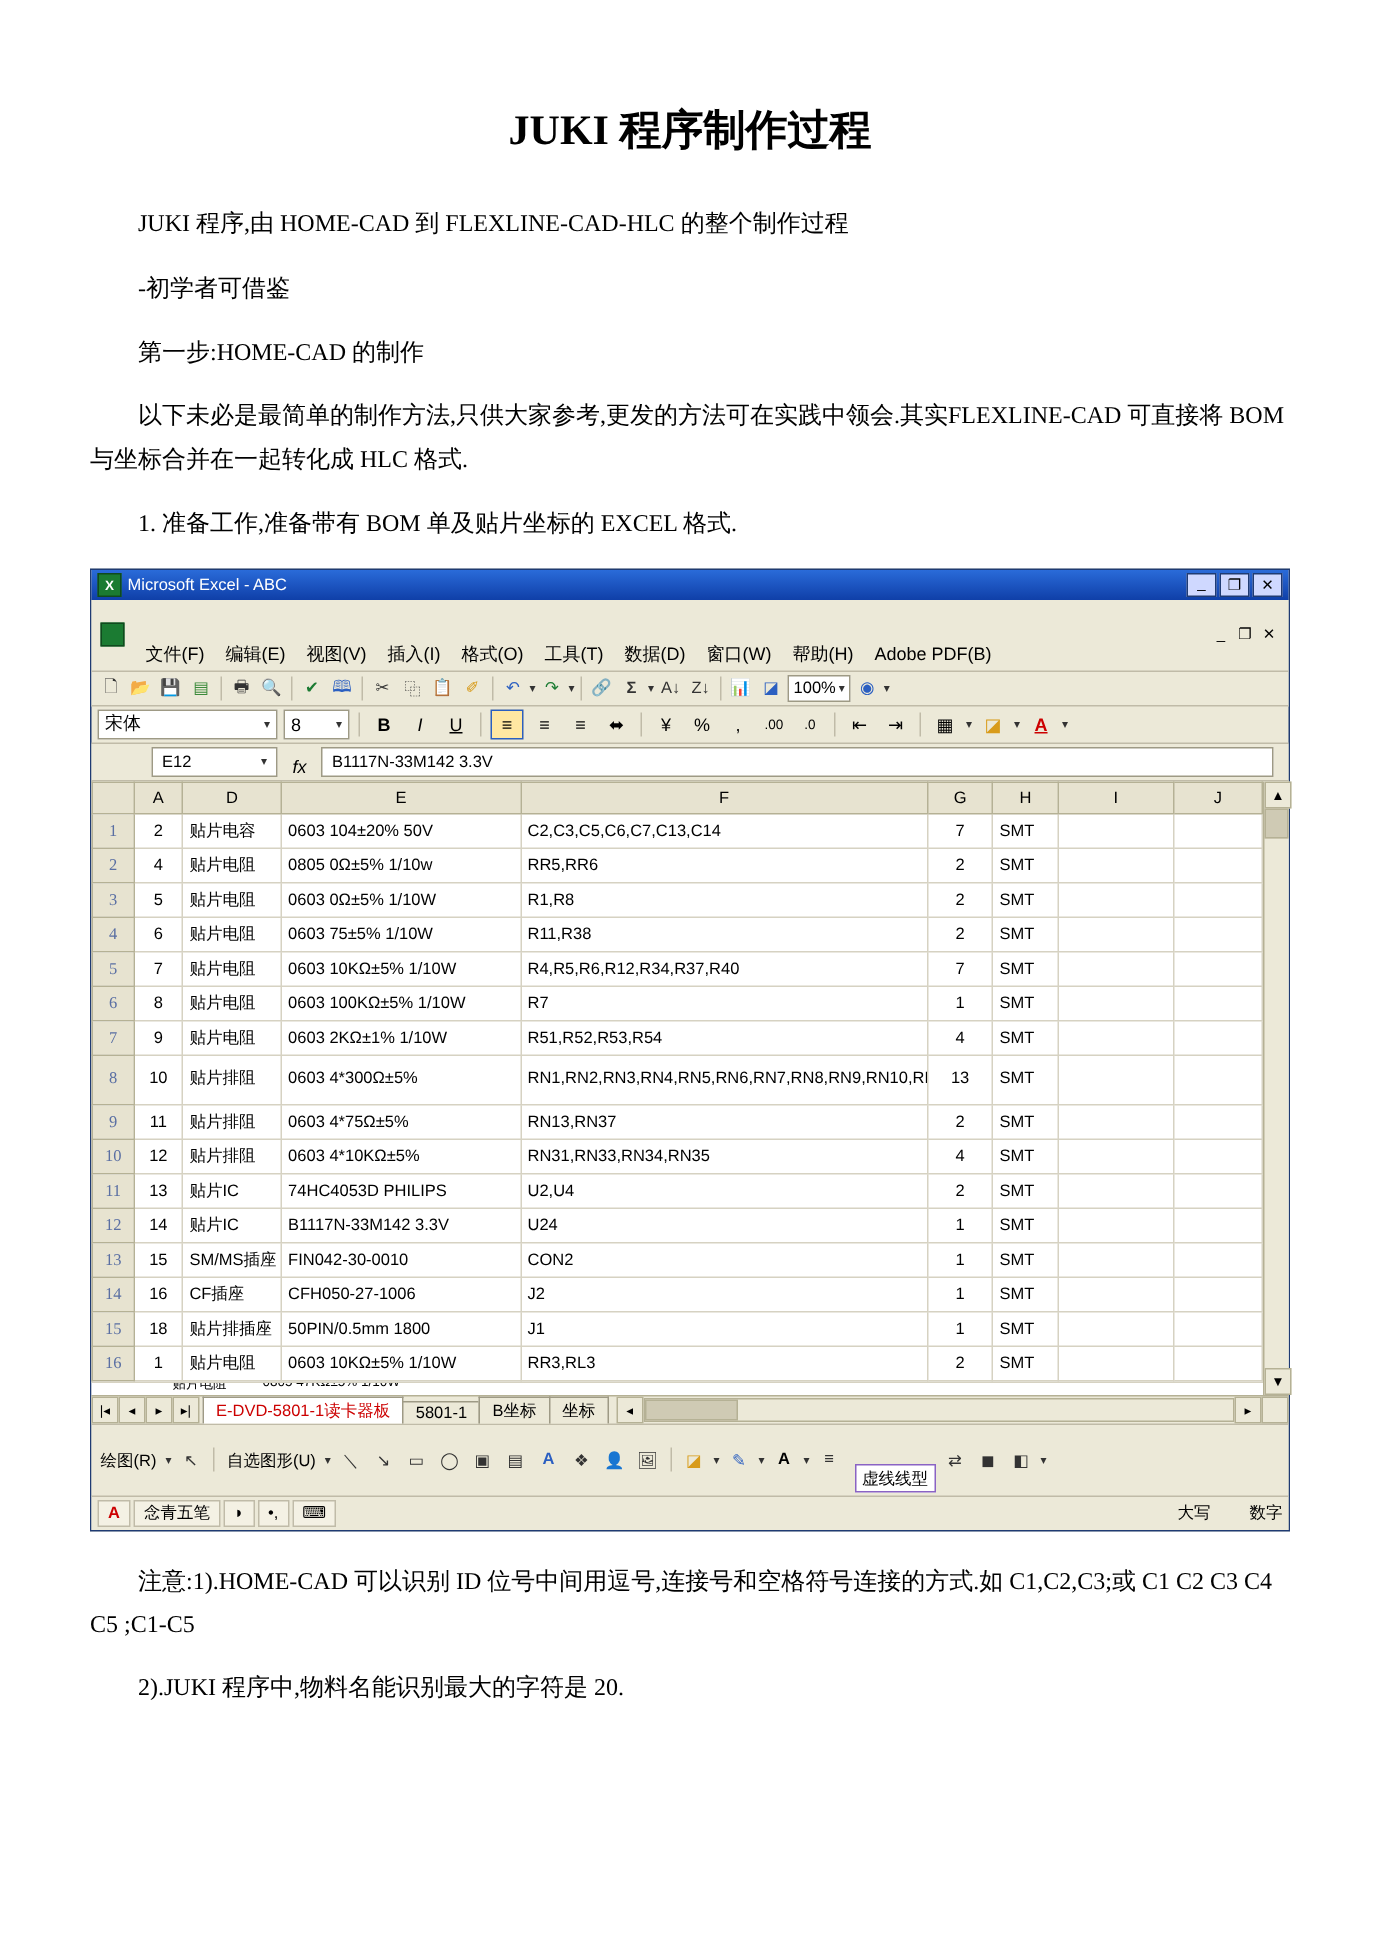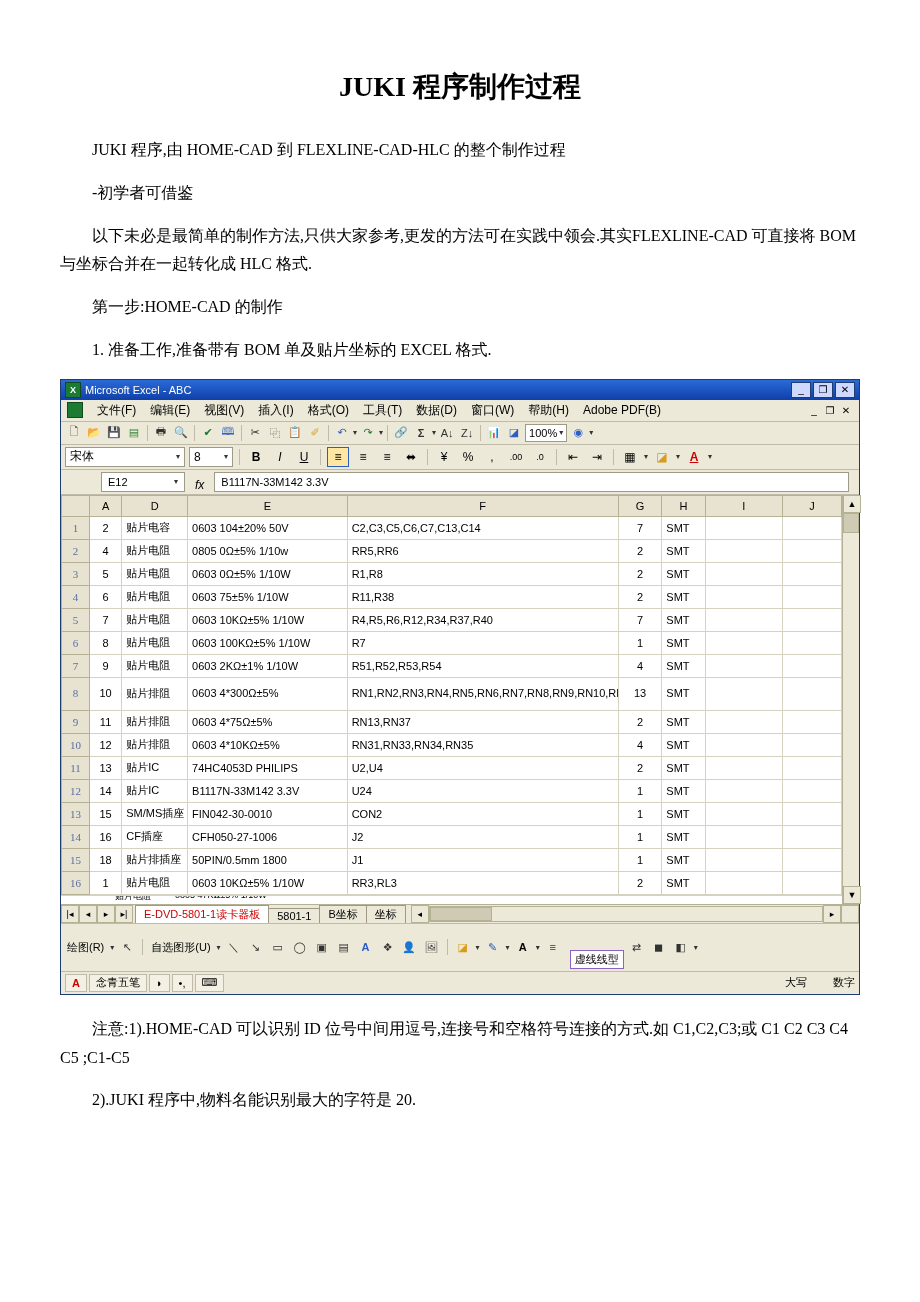--- a/index.html
+++ b/index.html
@@ -66,21 +66,21 @@
     display: flex;
     align-items: center;
     gap: 14px;
     padding: 2px 6px;
     border-bottom: 1px solid #c0bba8;
     font-size: 12px;
   }
   .menubar .ic {
     width: 14px; height: 14px; background: #1b7b32; border:1px solid #104a1e;
   }
-  .menu-item { cursor: default; }
+  .menu-item { cursor: default; margin-top: 26px; }
   .menubar .right { margin-left: auto; display:flex; gap:6px; align-items:center; }
   .doc-win-btns { display:flex; gap:2px; margin-left: 8px; }
   .doc-win-btns span {
     width: 14px; height: 12px; display:inline-flex; align-items:center; justify-content:center;
     font-size: 10px; color:#000;
   }
 
   .toolbar, .toolbar2 {
     background: #ece9d8;
     display: flex;
@@ -233,22 +233,22 @@
   .excel-window { position: relative; }
 </style>
 </head>
 <body>
 
 <div class="page">
   <h1>JUKI 程序制作过程</h1>
 
   <p class="para">JUKI 程序,由 HOME-CAD 到 FLEXLINE-CAD-HLC 的整个制作过程</p>
   <p class="para">-初学者可借鉴</p>
+  <p class="para">第一步:HOME-CAD 的制作</p>
   <p class="para no-indent" style="text-indent:2em">以下未必是最简单的制作方法,只供大家参考,更发的方法可在实践中领会.其实FLEXLINE-CAD 可直接将 BOM 与坐标合并在一起转化成 HLC 格式.</p>
-  <p class="para">第一步:HOME-CAD 的制作</p>
   <p class="para">1. 准备工作,准备带有 BOM 单及贴片坐标的 EXCEL 格式.</p>
 
   <div class="excel-window">
 
     <div class="titlebar">
       <div class="titlebar-left">
         <span class="xls-logo">X</span>
         <span>Microsoft Excel - ABC</span>
       </div>
       <div class="win-btns">

